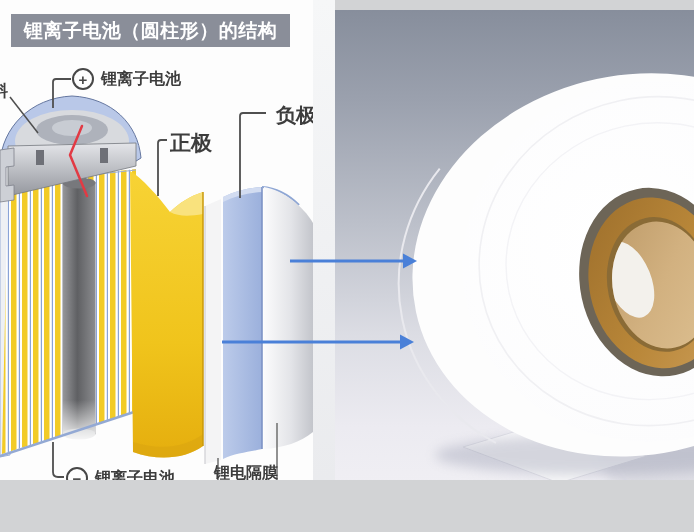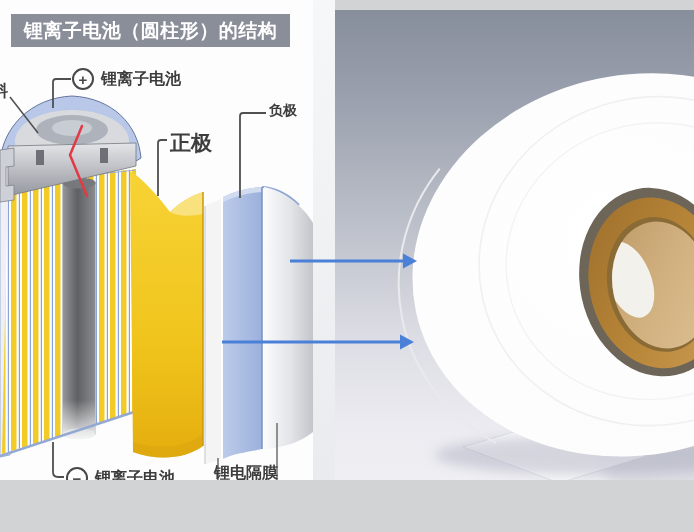--- a/index.html
+++ b/index.html
@@ -161,21 +161,21 @@
     </div>
 
     <div class="lbl" style="left:-8px;top:81px;">
       <span>料</span>
     </div>
 
     <div class="lbl" style="left:170px;top:129px;font-size:21px;">
       <span>正极</span>
     </div>
 
-    <div class="lbl" style="left:269px;top:102px;font-size:14px;">
+    <div class="lbl" style="left:276px;top:102px;font-size:20px;">
       <span>负极</span>
     </div>
 
     <div class="lbl" style="left:66px;top:467px;">
       <span class="term-circle">−</span>
       <span>锂离子电池</span>
     </div>
 
     <div class="lbl" style="left:214px;top:463px;">
       <span>锂电隔膜</span>

